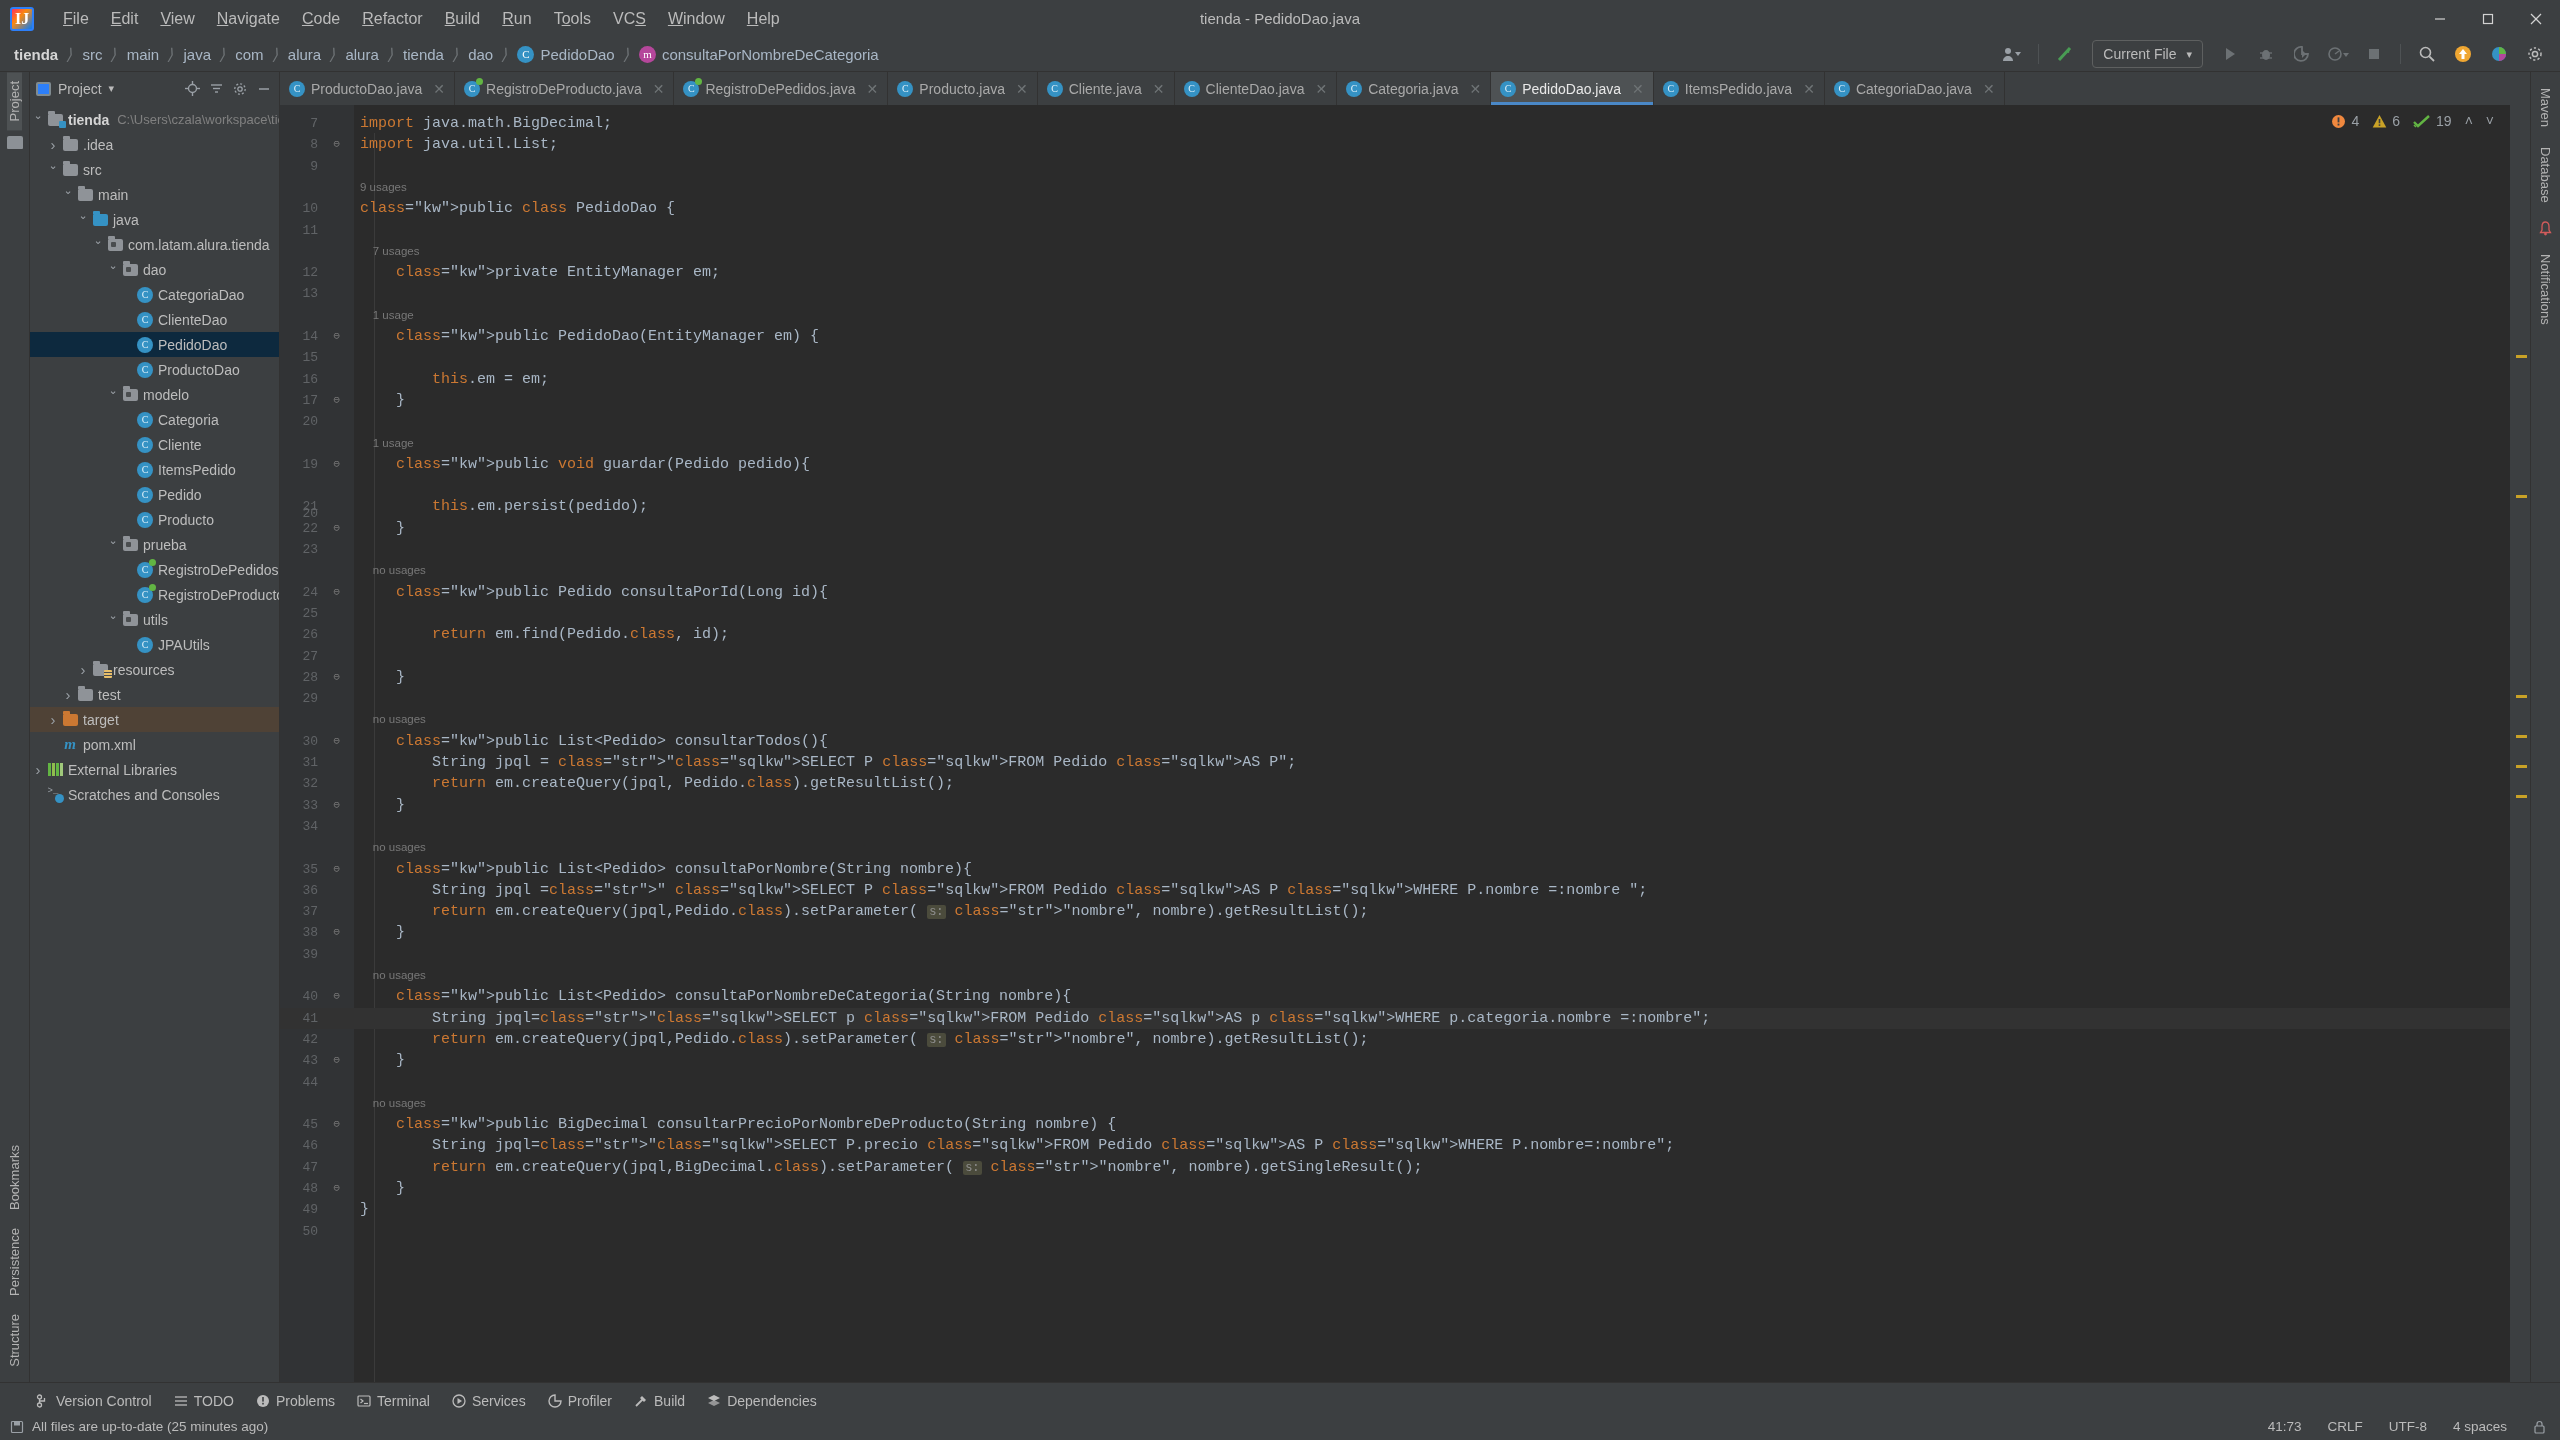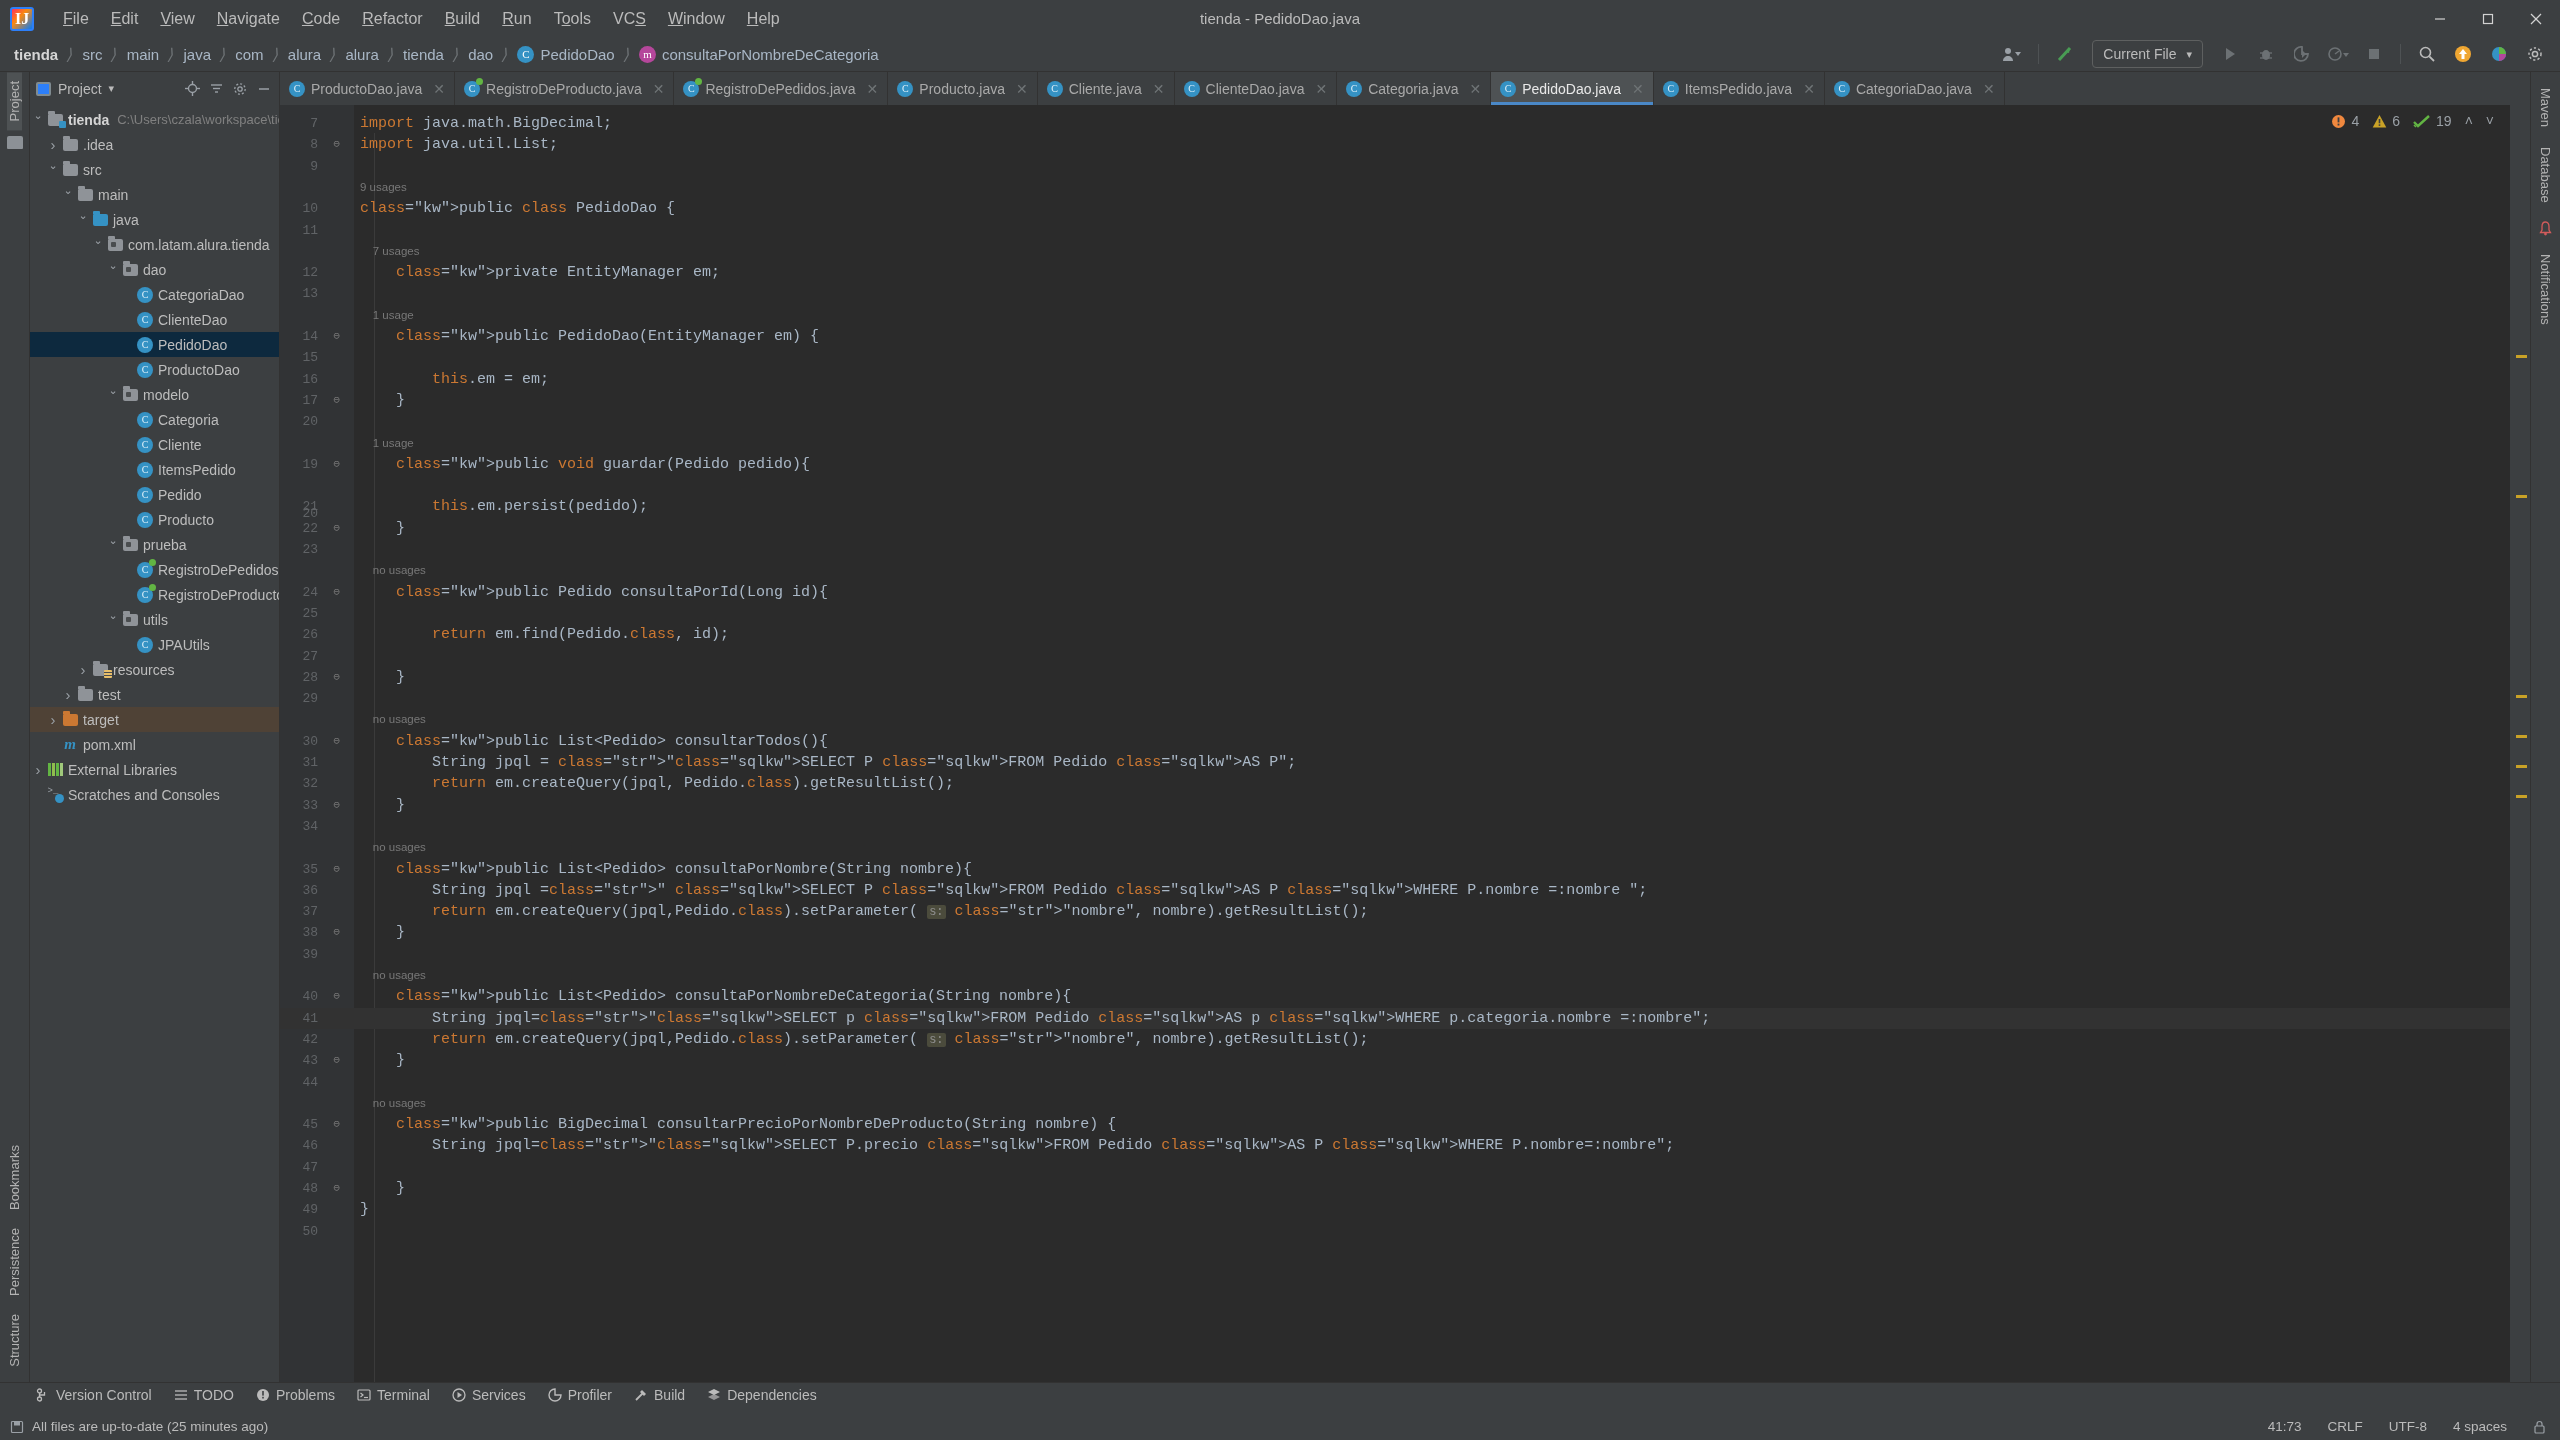--- a/index.html
+++ b/index.html
@@ -140,21 +140,21 @@
   .editright { width:20px; flex:0 0 20px; background:#3c3f41; position:relative; }
   .mark { position:absolute; right:3px; width:11px; height:3px; }
   .vline { position:absolute; top:0; bottom:0; width:1px; background:#3b3b3b;}
 
   
   .rightstrip { width:30px; flex:0 0 30px; background:#3c3f41; border-left:1px solid #323232; display:flex; flex-direction:column; align-items:center; padding-top:6px;}
   .rvtab { writing-mode: vertical-rl; color:#b3b3b3; font-size:13px; padding:10px 0; white-space:nowrap;}
 
   
   .bottombar {
-    height:31px; background:#3c3f41; display:flex; align-items:flex-start; gap:2px;
+    height:31px; background:#3c3f41; display:flex; align-items:flex-end; gap:2px;
     padding-left:26px; flex:0 0 31px; border-top:1px solid #323232;
   }
   .bbtn { display:flex; align-items:center; gap:6px; color:#bbbbbb; font-size:14px; padding:4px 10px; white-space:nowrap;}
   .statusbar {
     height:27px; background:#3c3f41; display:flex; align-items:center; padding:0 10px;
     flex:0 0 27px; color:#bbbbbb; font-size:13.5px; position:relative;
   }
   .status-right { position:absolute; right:14px; display:flex; align-items:center; gap:26px;}
   svg { display:block; }
 
@@ -781,20 +781,21 @@
             <div class="hintline" style="top: 864px;">    no usages</div>
             <div class="codeline" style="top: 883.3px;">    <span <span="" class="kw">class</span>="kw"&gt;public List&lt;Pedido&gt; consultaPorNombreDeCategoria(String nombre){</div>
             <div class="curline" style="top: 902.6px;"></div>
             <div class="codeline" style="top: 904.6px;">        String jpql=<span <span="" class="kw">class</span>="str"&gt;"<span <span="" class="kw">class</span>="sqlkw"&gt;SELECT p <span <span="" class="kw">class</span>="sqlkw"&gt;FROM Pedido <span <span="" class="kw">class</span>="sqlkw"&gt;AS p <span <span="" class="kw">class</span>="sqlkw"&gt;WHERE p.categoria.nombre =:nombre";</div>
             <div class="codeline" style="top: 925.9px;">        <span class="kw">return</span> em.createQuery(jpql,Pedido.<span class="kw">class</span>).setParameter( <span class="param-hint">s:</span> <span <span="" class="kw">class</span>="str"&gt;"nombre", nombre).getResultList();</div>
             <div class="codeline" style="top: 947.2px;">    }</div>
             <div class="codeline" style="top: 968.5px;"></div>
             <div class="hintline" style="top: 991.8px;">    no usages</div>
             <div class="codeline" style="top: 1011.1px;">    <span <span="" class="kw">class</span>="kw"&gt;public BigDecimal consultarPrecioPorNombreDeProducto(String nombre) {</div>
             <div class="codeline" style="top: 1032.4px;">        String jpql=<span <span="" class="kw">class</span>="str"&gt;"<span <span="" class="kw">class</span>="sqlkw"&gt;SELECT P.precio <span <span="" class="kw">class</span>="sqlkw"&gt;FROM Pedido <span <span="" class="kw">class</span>="sqlkw"&gt;AS P <span <span="" class="kw">class</span>="sqlkw"&gt;WHERE P.nombre=:nombre";</div>
+            <div class="codeline" style="top: 1053.7px;">        <span class="kw">return</span> em.createQuery(jpql,BigDecimal.<span class="kw">class</span>).setParameter( <span class="param-hint">s:</span> <span <span="" class="kw">class</span>="str"&gt;"nombre", nombre).getSingleResult();</div>
             <div class="codeline" style="top: 1075px;">    }</div>
             <div class="codeline" style="top: 1096.3px;">}</div>
             <div class="codeline" style="top: 1117.6px;"></div>
           </div>
         <div class="editright">
           <div class="mark" style="top:250px;background:#c9a227;"></div>
           <div class="mark" style="top:390px;background:#c9a227;"></div>
           <div class="mark" style="top:590px;background:#c9a227;"></div>
           <div class="mark" style="top:630px;background:#c9a227;"></div>
           <div class="mark" style="top:660px;background:#c9a227;"></div>

